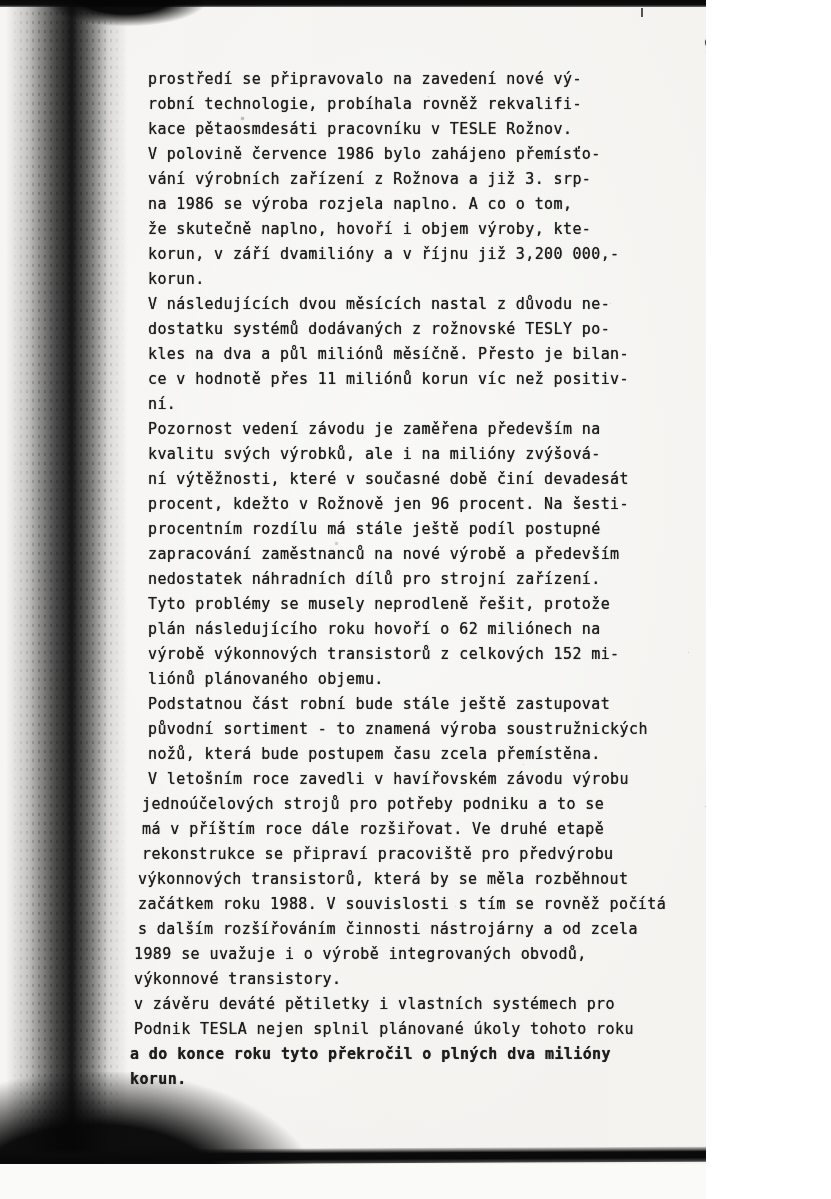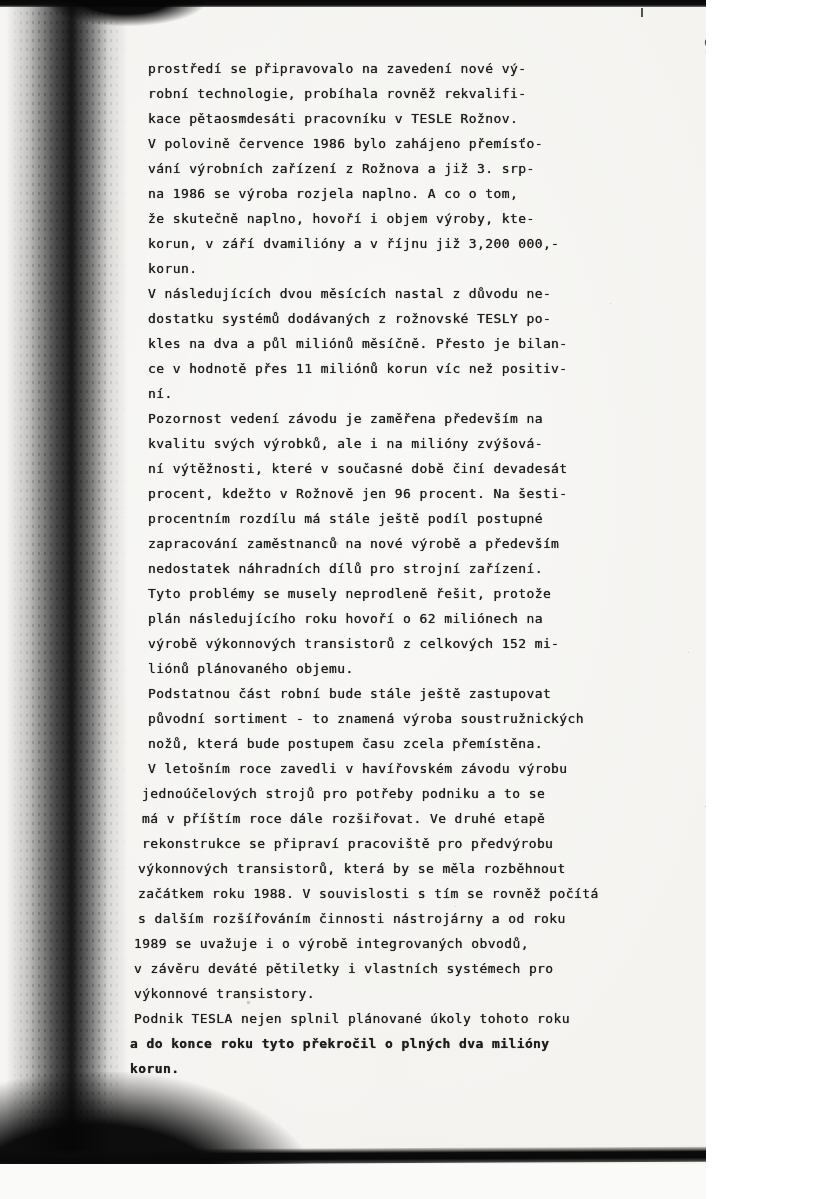--- a/index.html
+++ b/index.html
@@ -104,22 +104,22 @@
   .a6 { left: 799px; top: 964px; width: 6px; height: 2px; }
   .a7 { left: 641px; top: 8px; width: 2px; height: 9px; }
   
   .page-number {
     position: absolute; left: 704px; top: 33px;
     font-size: 22px; letter-spacing: 1px;
     color: #141414;
     text-shadow: 0 0 1px rgba(20,20,20,.9);
   }
   .text-block {
-    position: absolute; left: 148px; top: 56px;
-    font-size: 13px; line-height: 25px;
+    position: absolute; left: 148px; top: 67px;
+    font-size: 15px; line-height: 25px;
     letter-spacing: .4px;
     color: #1d1d1d;
     text-shadow: 0 0 .8px rgba(25,25,25,.9);
     white-space: nowrap;
   }
   .line { height: 25px; }
   
   .text-block .line:nth-of-type(n+30) { margin-left: -6px; }
   .text-block .line:nth-of-type(n+33) { margin-left: -10px; }
   .text-block .line:nth-of-type(n+36) { margin-left: -14px; }
@@ -214,27 +214,27 @@
       <div class="line">jednoúčelových strojů pro potřeby podniku a to se</div>
 
       <div class="line">má v příštím roce dále rozšiřovat. Ve druhé etapě</div>
 
       <div class="line">rekonstrukce se připraví pracoviště pro předvýrobu</div>
 
       <div class="line">výkonnových transistorů, která by se měla rozběhnout</div>
 
       <div class="line">začátkem roku 1988. V souvislosti s tím se rovněž počítá</div>
 
-      <div class="line">s dalším rozšířováním činnosti nástrojárny a od roku</div>
+      <div class="line">s dalším rozšířováním činnosti nástrojárny a od zcela</div>
 
       <div class="line">1989 se uvažuje i o výrobě integrovaných obvodů,</div>
 
+      <div class="line">výkonnové transistory.</div>
+
       <div class="line">v závěru deváté pětiletky i vlastních systémech pro</div>
-
-      <div class="line">výkonnové transistory.</div>
 
       <div class="line">Podnik TESLA nejen splnil plánované úkoly tohoto roku</div>
 
       <div class="line">a do konce roku tyto překročil o plných dva milióny</div>
 
       <div class="line">korun.</div>
     </div>
 
 </div>
 

